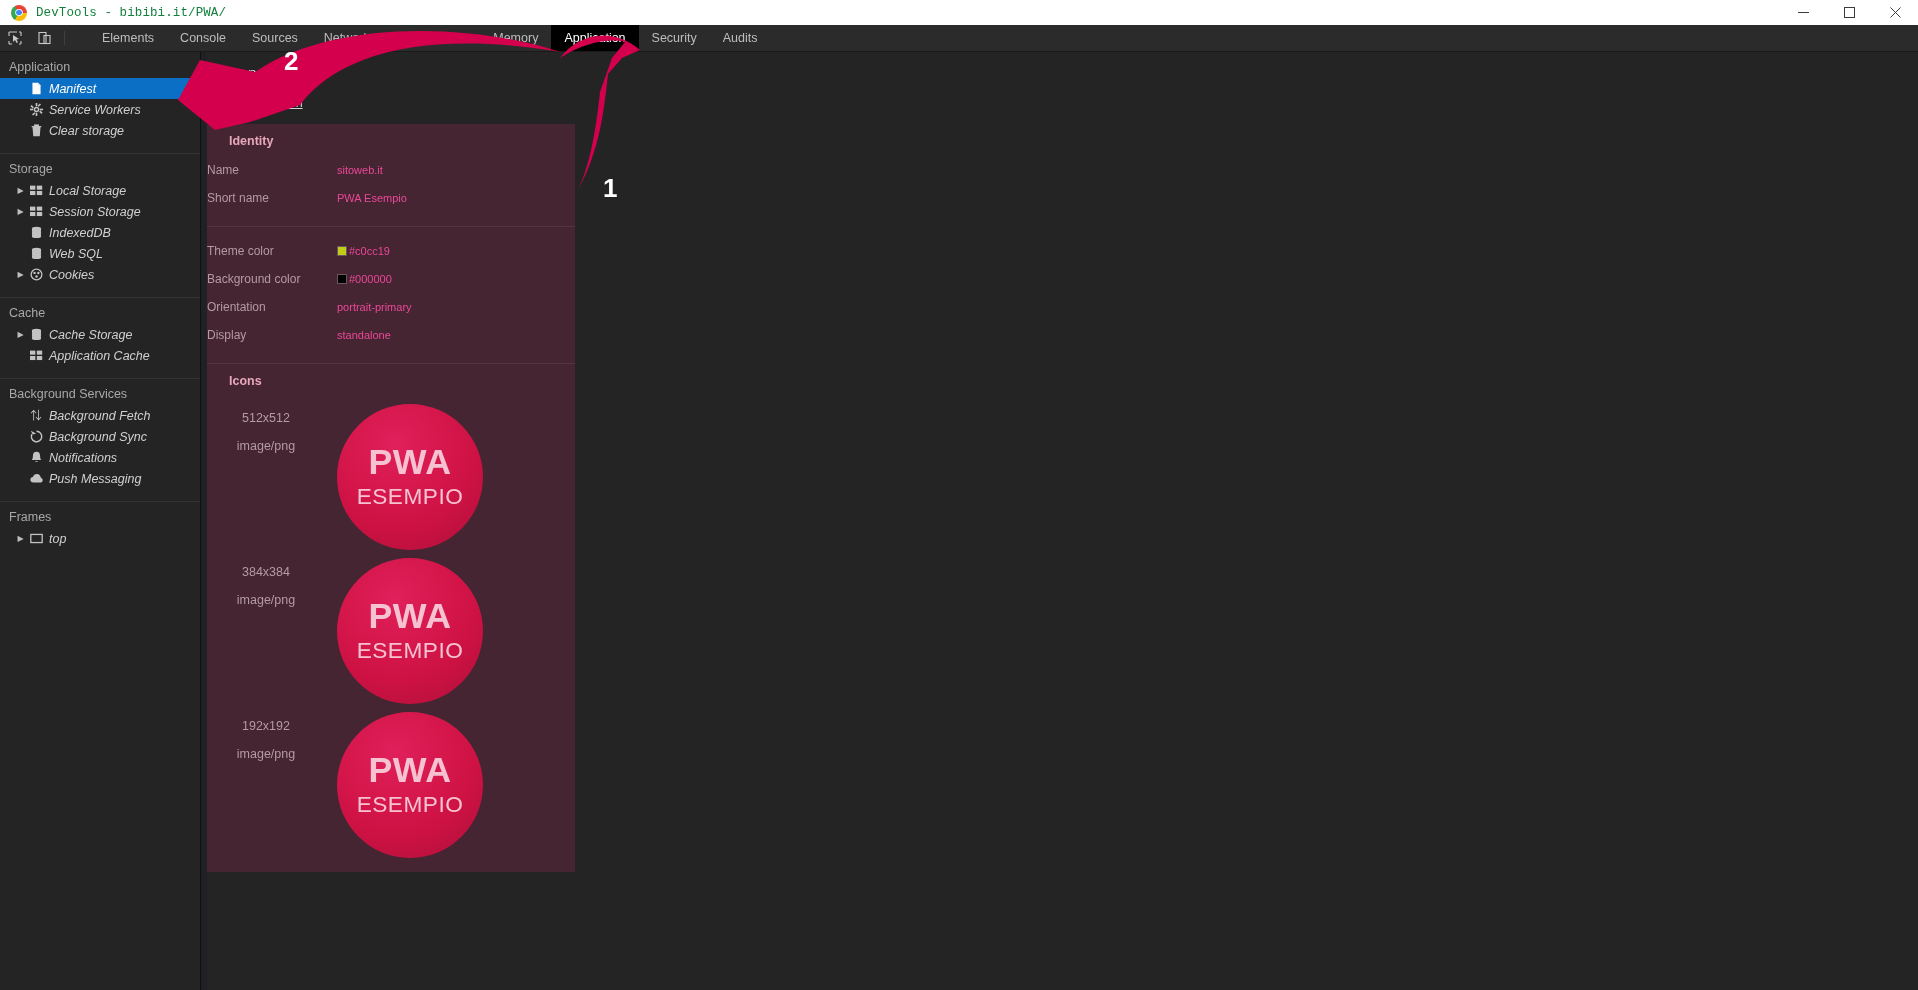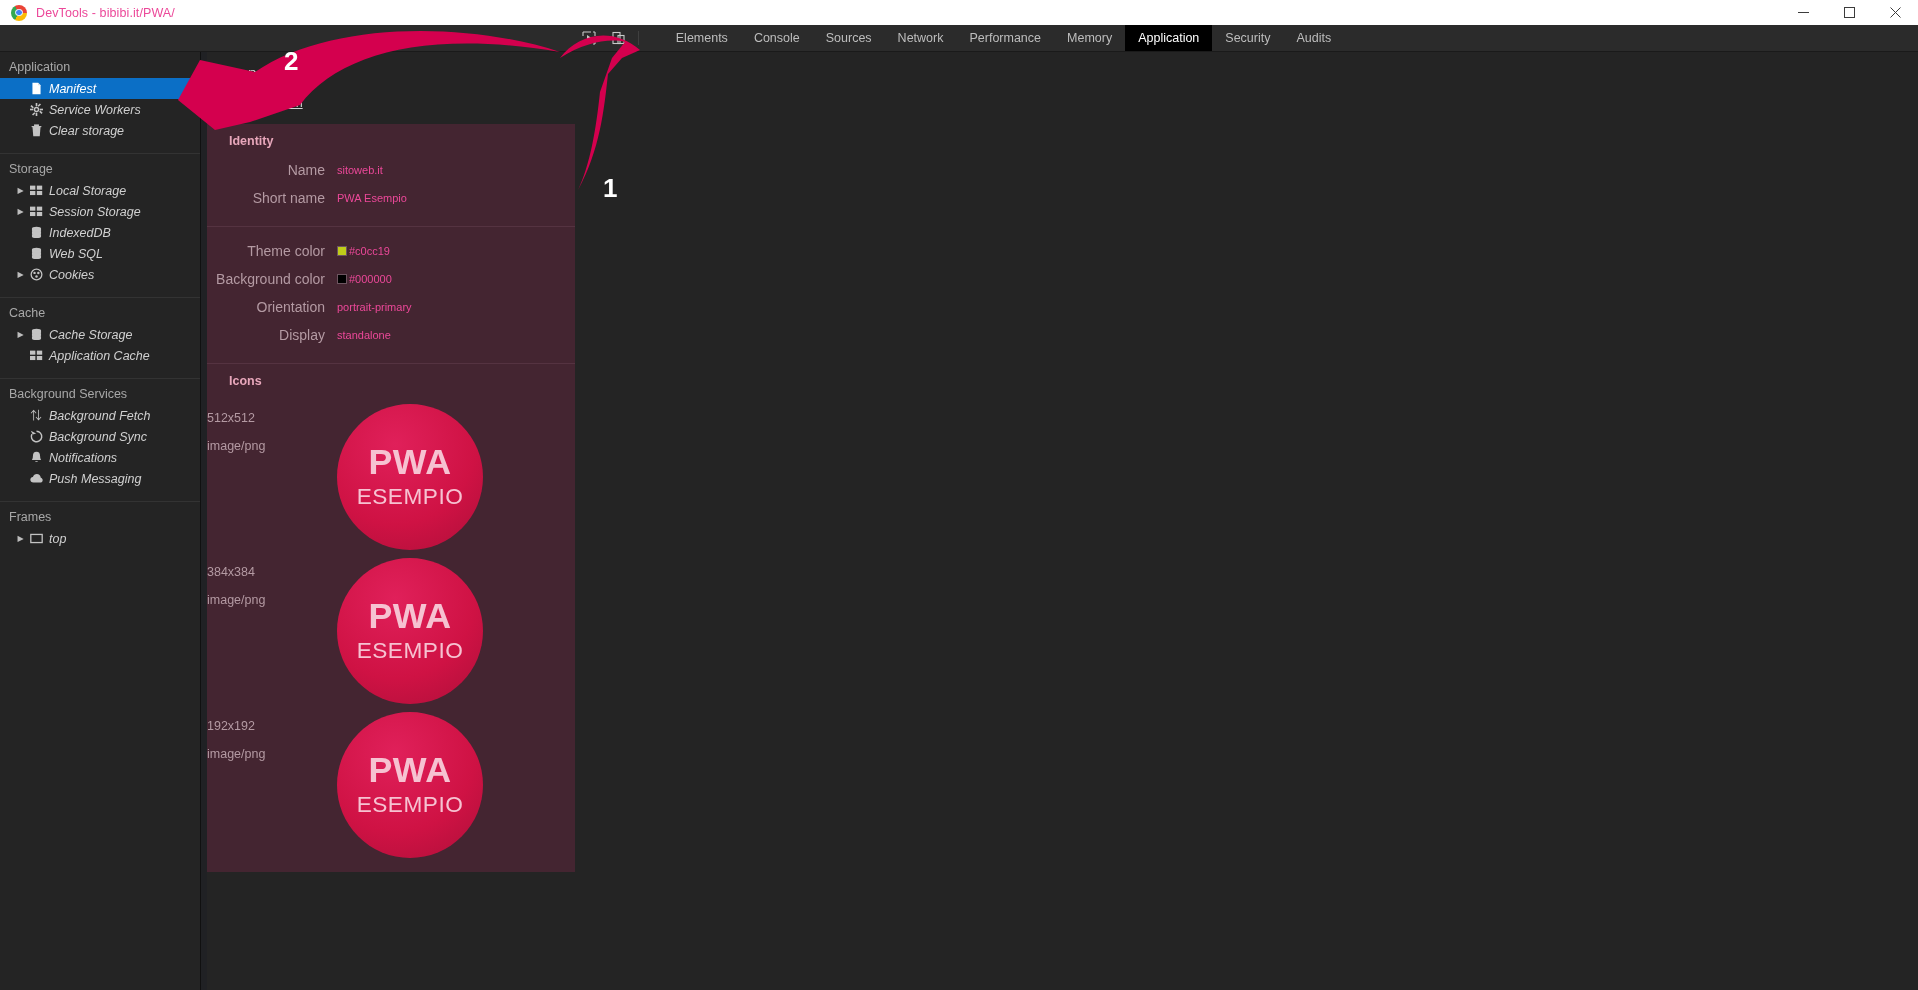--- a/index.html
+++ b/index.html
@@ -19,35 +19,34 @@
   }
   .tb-logo { width: 16px; height: 16px; margin-left: 11px; margin-right: 9px; position: relative; }
   .tb-logo .ring {
     position:absolute; inset:0; border-radius:50%;
     background: conic-gradient(from -30deg, #ea4335 0deg 120deg, #fbbc05 120deg 240deg, #34a853 240deg 360deg);
   }
   .tb-logo .ctr {
     position:absolute; left:4.2px; top:4.2px; width:7.6px; height:7.6px;
     border-radius:50%; background:#4285f4; border:1.3px solid #ffffff;
   }
-  .tb-title { font-size: 12.5px; color: #ec4899; letter-spacing: 0.1px; }
+  .tb-title { font-size: 12.5px; color: #15803d; letter-spacing: 0.1px; font-family: Liberation Mono, monospace; }
   .tb-controls { margin-left: auto; display: flex; height: 25px; }
   .tb-btn {
     width: 46px; height: 25px; display:flex; align-items:center; justify-content:center;
     color: #3c3c3c;
   }
   .tb-btn svg { display:block; }
 
   
   .devtools-tabbar {
     position:absolute; top:25px; left:0; width:1918px; height:27px;
     background: #2b2b2b;
     display:flex; align-items:stretch;
     border-bottom: 1px solid #1a1a1a;
-    justify-content: center;
   }
   .tool-icon {
     width: 30px; display:flex; align-items:center; justify-content:center;
     color:#c9c9c9;
   }
   .tb-sep { width:1px; background:#3f3f3f; margin:6px 4px 6px 4px; }
   .tab {
     display:flex; align-items:center; padding: 0 13px;
     font-size: 12.5px; color:#bdbdbd; white-space:nowrap;
   }
@@ -98,30 +97,30 @@
   }
   .section {
     background:#442531; padding: 10px 0 14px 0;
   }
   .section + .section { border-top:1px solid #553341; }
   .sec-title {
     font-size:12.5px; font-weight:bold; color:#e8a7bb; padding-left:22px; padding-bottom:8px;
   }
   .row { display:flex; align-items:center; min-height:28px; }
   .row-label {
-    width:130px; text-align:right; padding-right:12px;
-    color:#b49aa3; font-size:14px; white-space:nowrap;
+    width:130px; text-align:left; padding-right:12px;
+    color:#b49aa3; font-size:12px; white-space:nowrap;
   }
   .row-value { color:#ec4899; font-size:11px; display:flex; align-items:center; }
   .swatch {
     display:inline-block; width:10px; height:10px; margin-right:2px;
     border:1px solid #6d5560;
   }
   .icon-row { display:flex; align-items:flex-start; padding-top:8px; }
-  .icon-meta { width:130px; text-align:left; padding-right:12px; }
+  .icon-meta { width:130px; text-align:center; padding-right:12px; }
   .icon-meta div { color:#b49aa3; font-size:12.5px; line-height:28px; }
   .pwa-icon {
     border-radius:50%;
     background: radial-gradient(circle at 38% 30%, #e01a4f 0%, #d0days 0%, #cf1244 55%, #b3103c 100%);
     display:flex; flex-direction:column; align-items:center; justify-content:center;
     color:#f6c2d1;
     line-height:1;
   }
   .pwa-icon .l1 { font-weight:bold; letter-spacing:0.5px; }
   .pwa-icon .l2 { font-weight:normal; letter-spacing:0.5px; }

